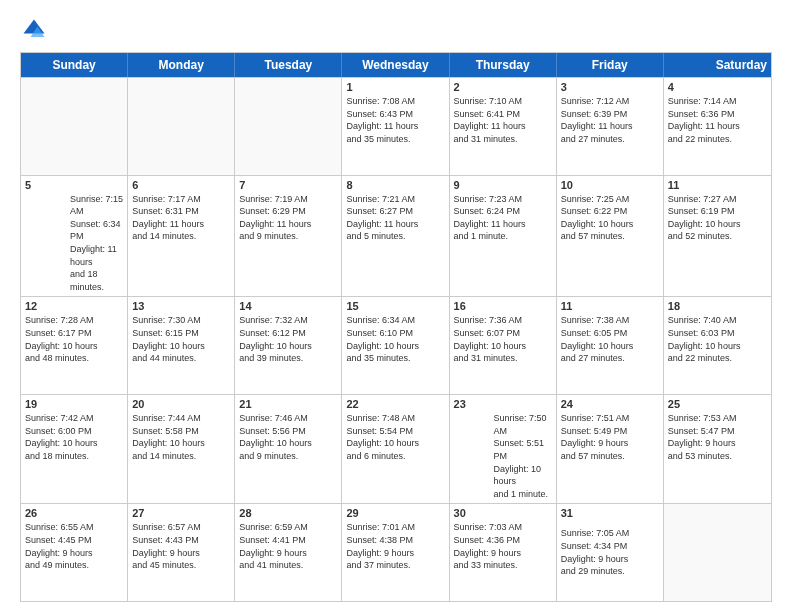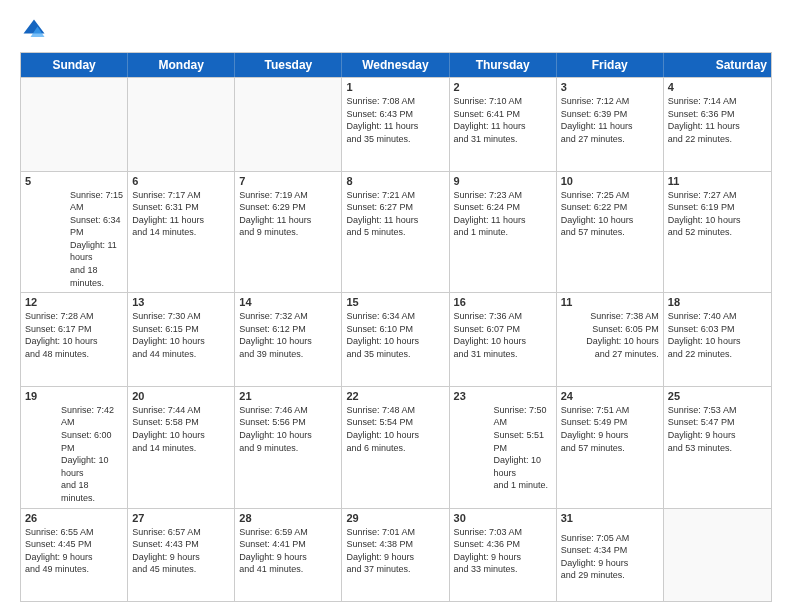--- a/index.html
+++ b/index.html
@@ -260,37 +260,37 @@
           </div>
           <div class="cal-cell">
             <div class="day-number">16</div>
             <div class="day-info" style="white-space: pre-line;">Sunrise: 7:36 AM
 Sunset: 6:07 PM
 Daylight: 10 hours
 and 31 minutes.</div>
           </div>
           <div class="cal-cell">
             <div class="day-number">11</div>
-            <div class="day-info" style="white-space: pre-line; text-align: right;">Sunrise: 7:38 AM
+            <div class="day-info" style="white-space: pre-line;">Sunrise: 7:38 AM
 Sunset: 6:05 PM
 Daylight: 10 hours
 and 27 minutes.</div>
           </div>
           <div class="cal-cell">
             <div class="day-number">18</div>
             <div class="day-info" style="white-space: pre-line;">Sunrise: 7:40 AM
 Sunset: 6:03 PM
 Daylight: 10 hours
 and 22 minutes.</div>
           </div>
         </div>
         <div class="cal-row">
           <div class="cal-cell">
             <div class="day-number">19</div>
-            <div class="day-info" style="white-space: pre-line; margin-left: 36px;">Sunrise: 7:42 AM
+            <div class="day-info" style="white-space: pre-line;">Sunrise: 7:42 AM
 Sunset: 6:00 PM
 Daylight: 10 hours
 and 18 minutes.</div>
           </div>
           <div class="cal-cell">
             <div class="day-number">20</div>
             <div class="day-info" style="white-space: pre-line;">Sunrise: 7:44 AM
 Sunset: 5:58 PM
 Daylight: 10 hours
 and 14 minutes.</div>

